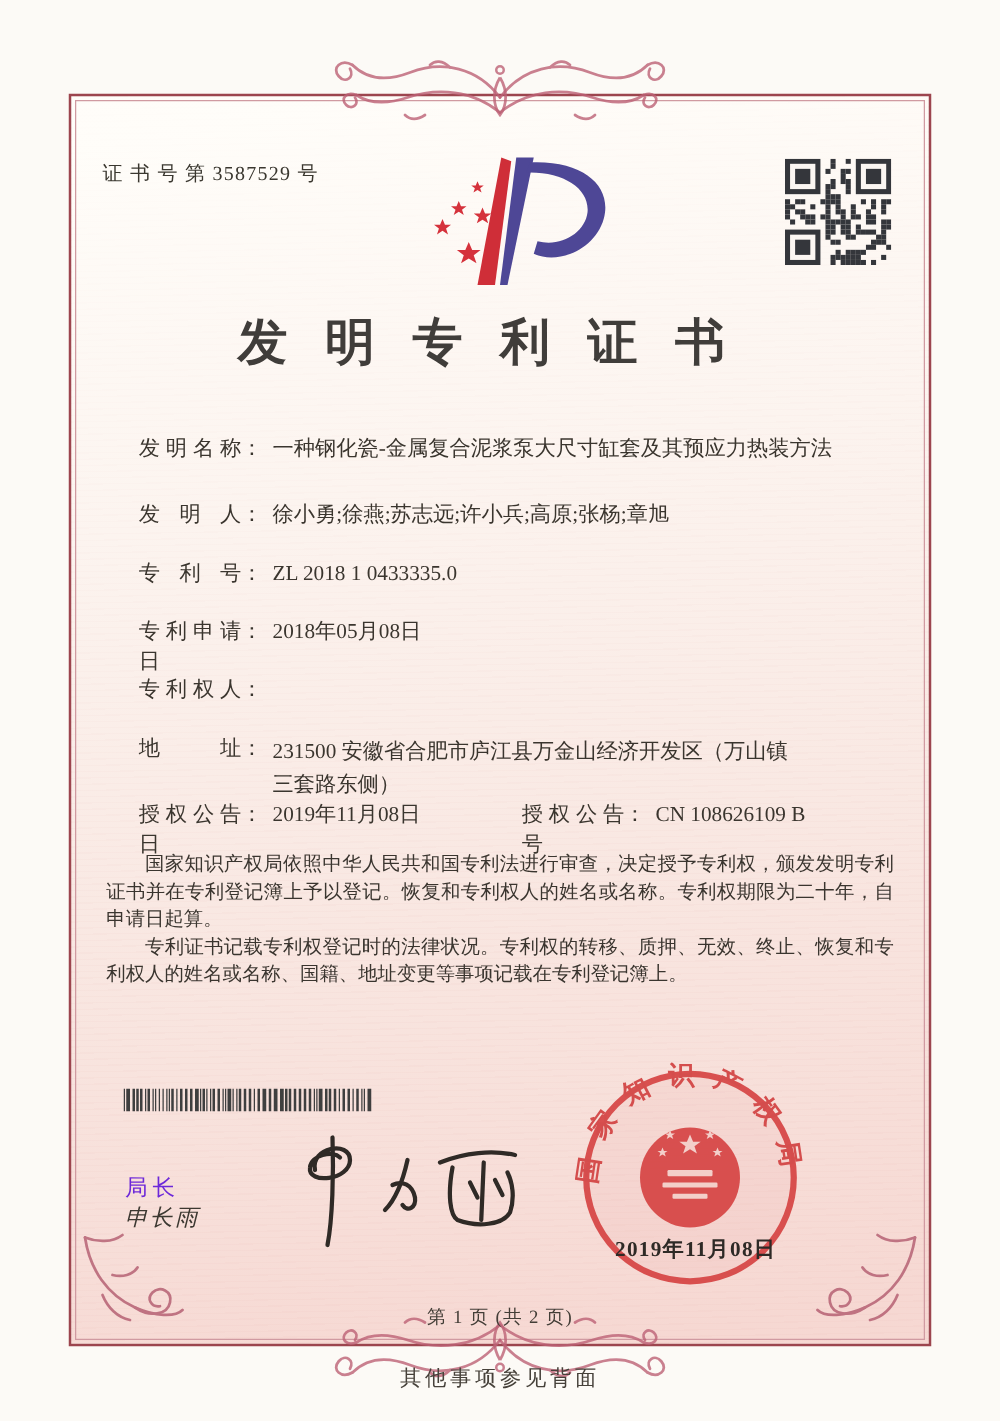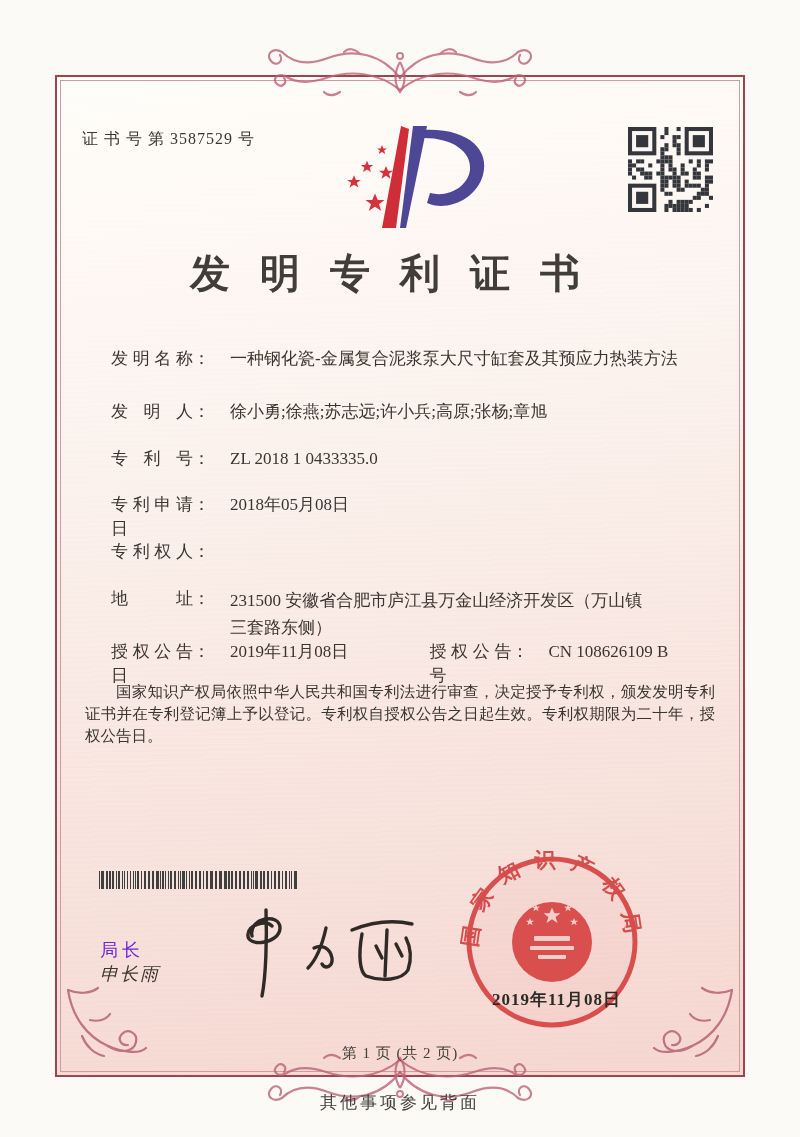--- a/index.html
+++ b/index.html
@@ -22,21 +22,21 @@
   
   .abs{position:absolute;}
   #cert-no{left:82px;top:129px;font-size:16px;letter-spacing:1px;color:#3a372f;}
   #title{
     left:0;top:246px;width:100%;text-align:center;font-size:40px;font-weight:600;
     color:#403d3a;letter-spacing:30px;box-sizing:border-box;
   }
   .frow{position:absolute;left:88px;display:flex;align-items:flex-start;font-size:17px;line-height:24px;color:#3a352e;}
   .flabel{display:inline-block;width:82px;text-align:justify;text-align-last:justify;flex:none;margin-left:23px;}
   .fcolon{flex:none;}
-  .fvalue{margin-left:20px;}
+  .fvalue{margin-left:8px;}
   .fvalue.wrap{width:420px;line-height:27px;}
   .pair2{margin-left:58px;display:flex;}
   #paras{left:85px;top:681px;width:630px;font-size:15.5px;line-height:22px;color:#3a352f;text-align:justify;}
   #paras p{margin:0;text-indent:2em;}
   #director-title{left:100px;top:938px;font-size:18px;letter-spacing:4px;color:#6d28d9;}
   #director-name{left:100px;top:962px;font-size:18px;letter-spacing:2px;color:#3c3831;font-style:italic;}
   #seal-date{left:492px;top:988px;font-size:17px;font-weight:bold;letter-spacing:1px;color:#2e2a26;z-index:5;}
   #page-ind{left:0;top:1044px;width:100%;text-align:center;font-size:15px;letter-spacing:1px;color:#433e37;}
   #back-note{left:0;top:1091px;width:100%;text-align:center;font-size:17px;letter-spacing:3px;color:#46413a;}
   svg{display:block;}
@@ -272,21 +272,22 @@
       <span class="fcolon">：</span>
     <span class="fvalue">2019年11月08日</span>
     <span class="pair2">
       <span class="flabel">授权公告号</span>
         <span class="fcolon">：</span>
       <span class="fvalue">CN 108626109 B</span>
     </span>
   </div>
 
   <div class="abs" id="paras">
-    <p>国家知识产权局依照中华人民共和国专利法进行审查，决定授予专利权，颁发发明专利证书并在专利登记簿上予以登记。专利权自授权公告之日起生效。专利权期限为二十年，授权公告日。</p>
+    <p>国家知识产权局依照中华人民共和国专利法进行审查，决定授予专利权，颁发发明专利证书并在专利登记簿上予以登记。恢复和专利权人的姓名或名称。专利权期限为二十年，自申请日起算。</p>
+    <p>专利证书记载专利权登记时的法律状况。专利权的转移、质押、无效、终止、恢复和专利权人的姓名或名称、国籍、地址变更等事项记载在专利登记簿上。</p>
   </div>
 
   <svg class="abs" style="left:98px;top:870px" width="205" height="20" id="bcsvg">
       <rect x="1" y="1" width="1" height="18" fill="#3f3f3f"></rect>
       <rect x="3" y="1" width="3" height="18" fill="#3f3f3f"></rect>
       <rect x="8" y="1" width="2" height="18" fill="#3f3f3f"></rect>
       <rect x="11" y="1" width="2" height="18" fill="#3f3f3f"></rect>
       <rect x="14" y="1" width="2" height="18" fill="#3f3f3f"></rect>
       <rect x="18" y="1" width="1" height="18" fill="#3f3f3f"></rect>
       <rect x="20" y="1" width="2" height="18" fill="#3f3f3f"></rect>

